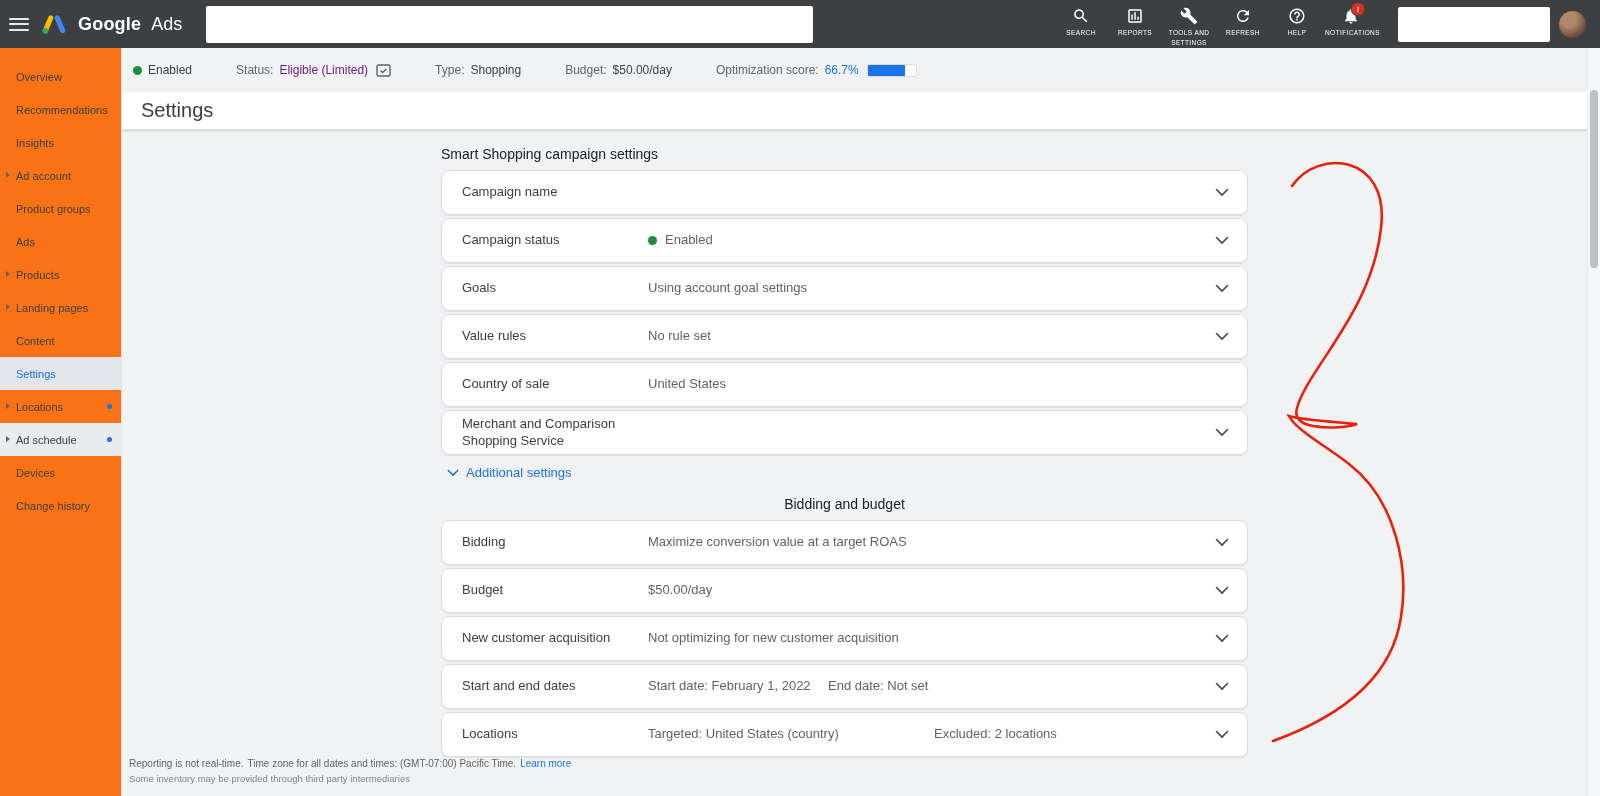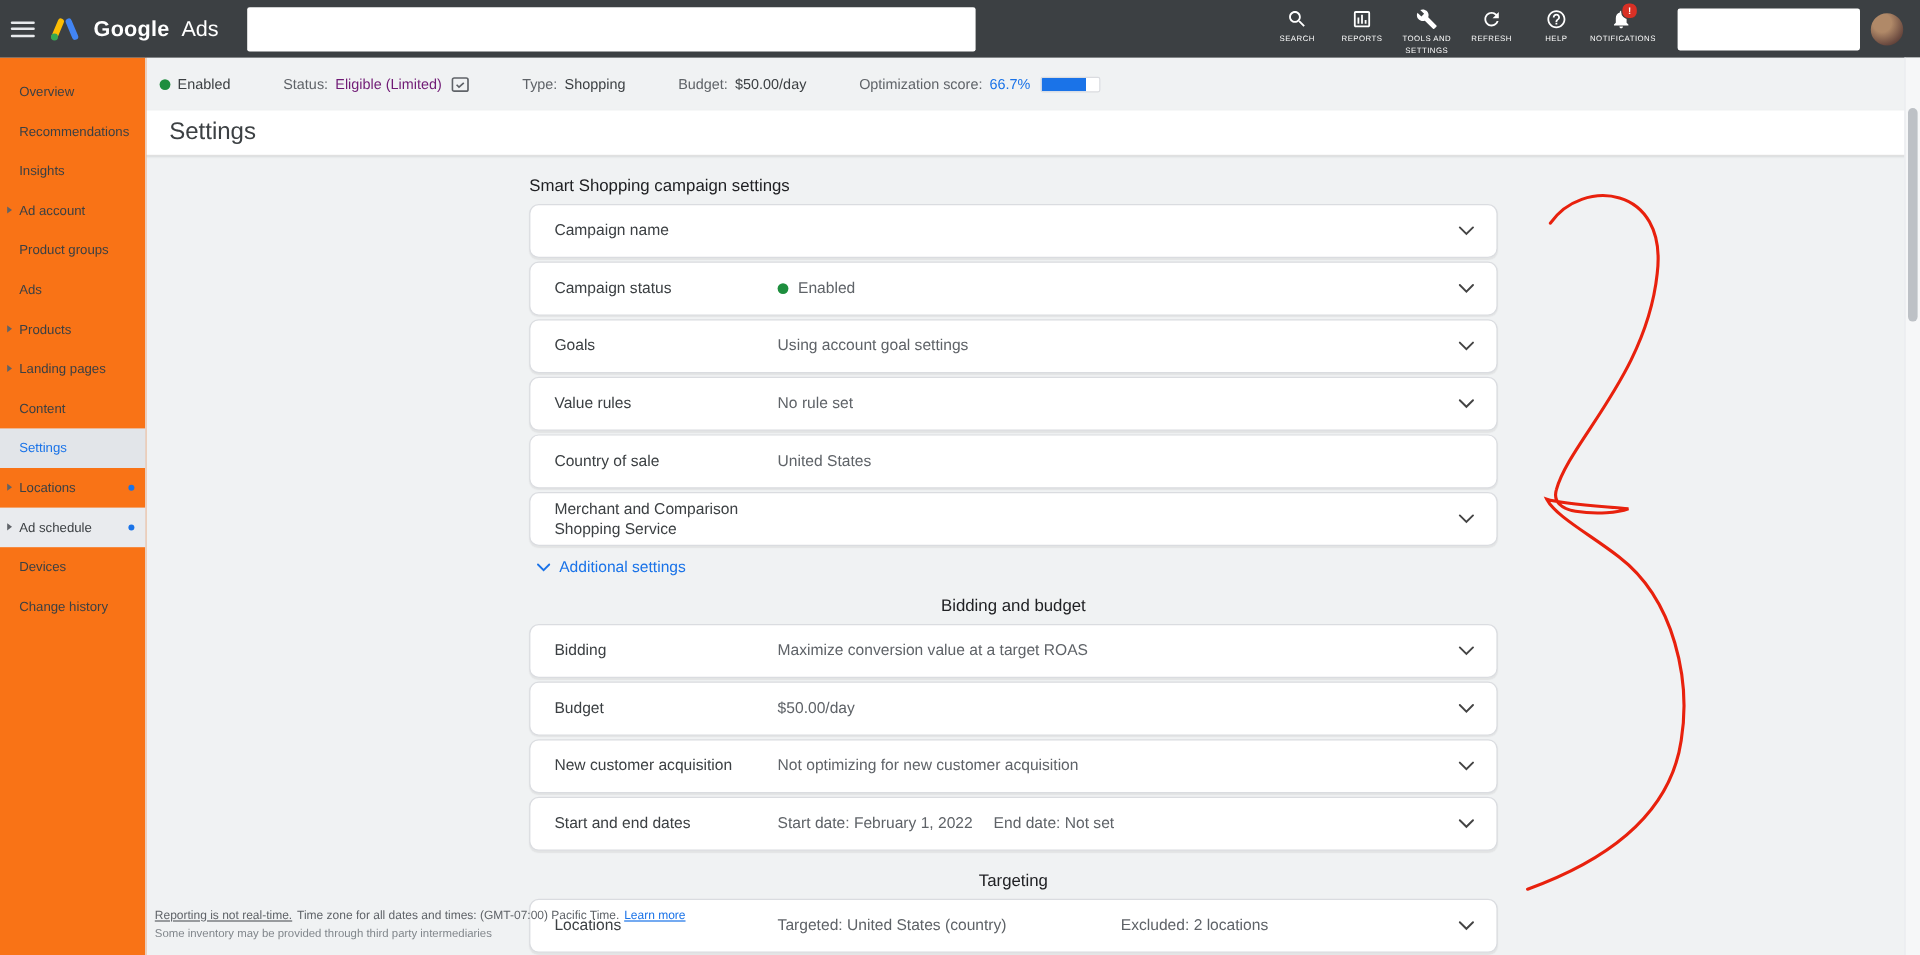--- a/index.html
+++ b/index.html
@@ -51,21 +51,21 @@
   .card{background:#fff;border:1px solid #dadce0;border-radius:8px;min-height:39px;display:flex;align-items:center;padding:2px 18px 2px 20px;margin-bottom:3px;box-shadow:0 1px 1px rgba(60,64,67,.08);cursor:pointer;}
   .row-label{flex:0 0 166px;font-size:13px;color:#3c4043;line-height:1.3;padding-right:20px;}
   .row-value{font-size:13px;color:#5f6368;display:flex;align-items:center;gap:8px;line-height:1.3;}
   .row-value.w180{width:180px;}
   .row-value.w286{width:286px;}
   .chev-wrap{margin-left:auto;display:flex;padding-left:10px;}
   .additional{display:flex;align-items:center;gap:7px;color:#1a73e8;font-size:13px;margin:10px 0 16px 6px;cursor:pointer;width:fit-content;justify-content:space-between;}
   
   .footer{position:absolute;left:129px;top:758px;font-size:10px;color:#5f6368;z-index:6;}
   .footer-line1{display:flex;gap:4px;align-items:baseline;}
-  .f-link{text-decoration:underline;cursor:pointer;}
+  .f-link{cursor:pointer;}
   .f-link.gray{color:#5f6368;}
   .f-link.blue{color:#1a73e8;}
   .footer-line2{margin-top:4px;font-size:9.5px;color:#80868b;}
   
   .annotation{position:absolute;left:0;top:0;width:1600px;height:796px;pointer-events:none;z-index:50;}
   .scrollbar{position:absolute;right:0;top:48px;bottom:0;width:12px;background:#f6f7f8;border-left:1px solid #e8eaed;z-index:30;}
   .scroll-thumb{position:absolute;top:42px;left:2px;width:8px;height:178px;background:#bdc1c6;border-radius:4px;cursor:pointer;}
 </style>
 </head>
 <body>
@@ -332,21 +332,20 @@
         <span class="row-label">Start and end dates</span>
         <span class="row-value w180">Start date: February 1, 2022</span>
         <span class="row-value">End date: Not set</span>
         <span class="chev-wrap">
             <svg width="14" height="9" viewBox="0 0 14 9">
               <path d="M1.5 1.5 L7 7 L12.5 1.5" fill="none" stroke="#444" stroke-width="1.6" stroke-linecap="round"></path>
             </svg>
           </span>
       </div>
 
-      <div class="section-heading spaced">Targeting</div>
 
       <div class="card">
         <span class="row-label">Locations</span>
         <span class="row-value w286">Targeted: United States (country)</span>
         <span class="row-value">Excluded: 2 locations</span>
         <span class="chev-wrap">
             <svg width="14" height="9" viewBox="0 0 14 9">
               <path d="M1.5 1.5 L7 7 L12.5 1.5" fill="none" stroke="#444" stroke-width="1.6" stroke-linecap="round"></path>
             </svg>
           </span>

